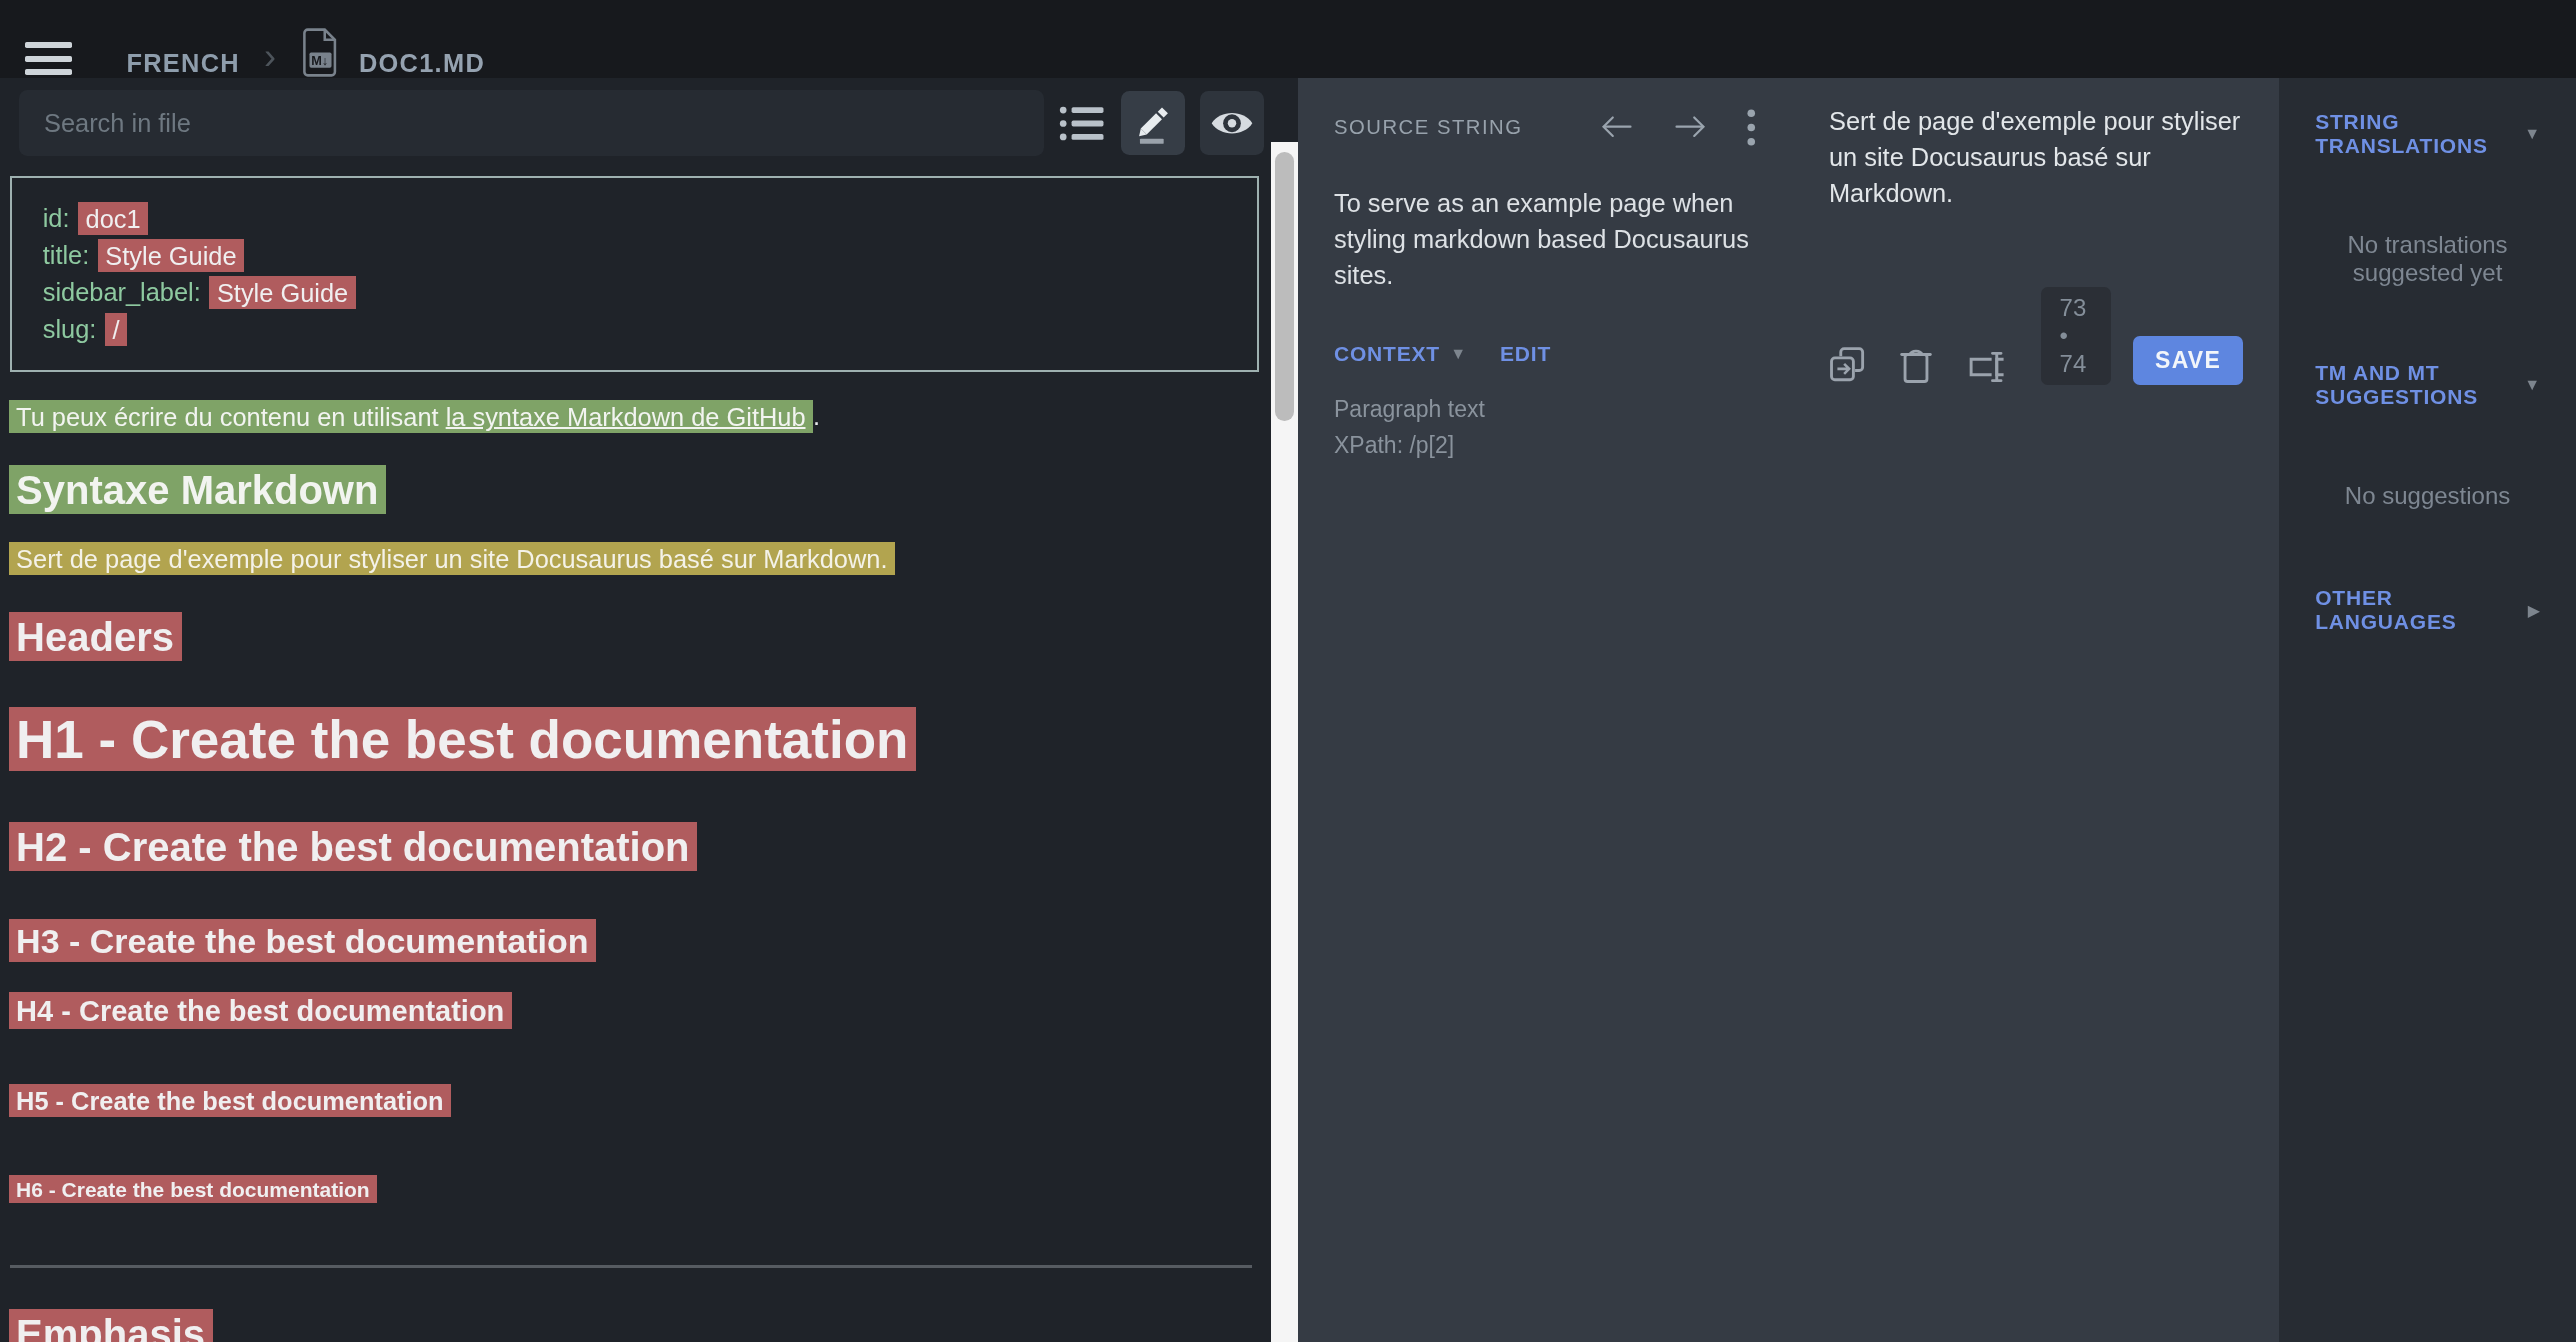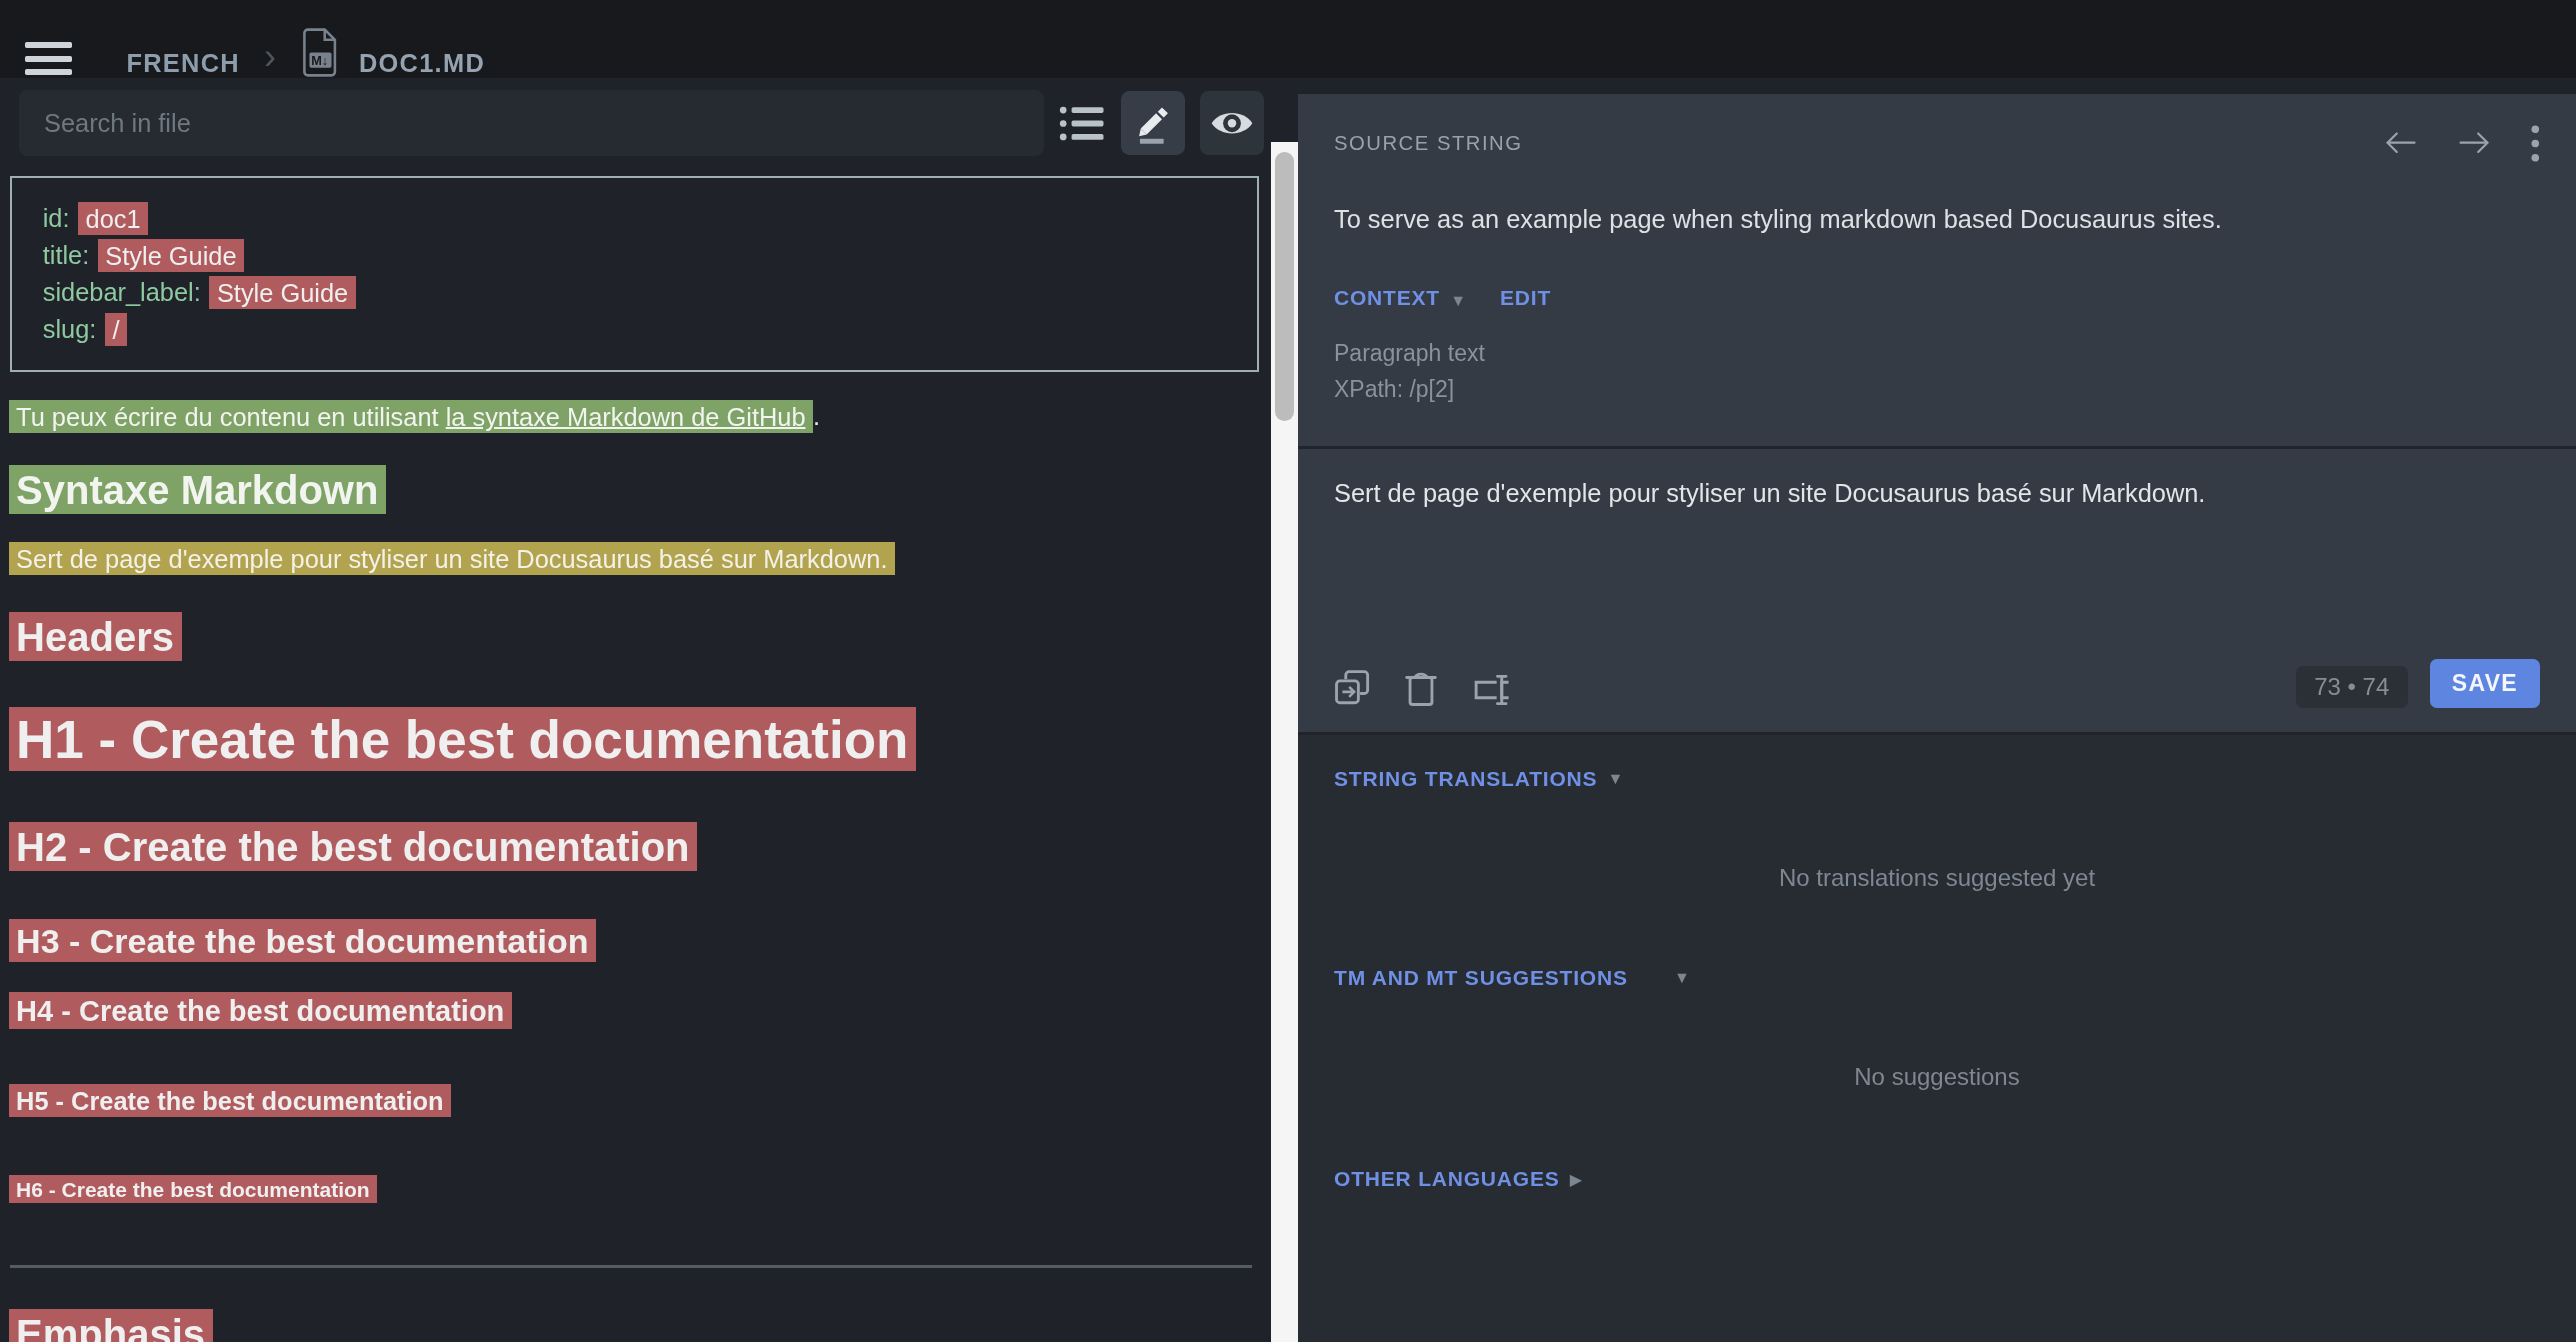--- a/index.html
+++ b/index.html
@@ -57,28 +57,28 @@
   .doc hr { border:none; border-top:3.4px solid #565b61; margin:59px 10.2px 0 1.7px; }
   .doc h2.emphasis-h { margin-top:39px; }
 
   
   .scroll-strip { width:27px; display:flex; flex-direction:column; }
   .strip-spacer { height:64px; background:#1f2329; }
   .strip-track { flex:1; background:#f5f5f5; position:relative; }
   .strip-thumb { position:absolute; top:10.2px; left:4.2px; width:18.6px; height:269px; background:#bcbcbc; border-radius:9.3px; }
 
   
-  .right-panel { flex:1; background:#272c33; display:flex; flex-direction:column;margin-top:16px; }
+  .right-panel { flex:1; background:#272c33; display:flex; flex-direction:row; }
   .source-section { background:#353b44; padding:30.5px 37px 39px 36px; }
   .rp-header { display:flex; align-items:center; }
   .rp-title { font-size:20.3px; letter-spacing:1.5px; color:#98a2ac; margin-right:auto; }
   .rp-nav { display:flex; align-items:center; color:#9aa4ae; }
   .rp-nav .navicon { margin-left:41px; cursor:pointer; display:flex; align-items:center; }
   .source-text { margin-top:39px; font-size:25.4px; line-height:36px; color:#dde1e5; }
-  .context-row { margin-top:49px; display:flex; align-items:flex-end; }
+  .context-row { margin-top:49px; display:flex; align-items:center; }
   .blue-label { color:#6f90e4; font-size:21px; font-weight:bold; letter-spacing:0.8px; cursor:pointer; }
   .tri { color:#7d858e; font-size:16px; margin-left:10.2px; }
   .edit-link { margin-left:34px; }
   .context-meta { margin-top:25.4px; font-size:23px; line-height:36px; color:#8a939d; }
 
   .h-divider { height:3.4px; background:#21252b; }
 
   .translation-section { background:#353b44; padding:25.4px 36px 24px 36px; display:flex; flex-direction:column; }
   .translation-text { font-size:25.4px; line-height:36px; color:#e2e6e9; min-height:184px; }
   .tr-toolbar { display:flex; align-items:flex-end; }

